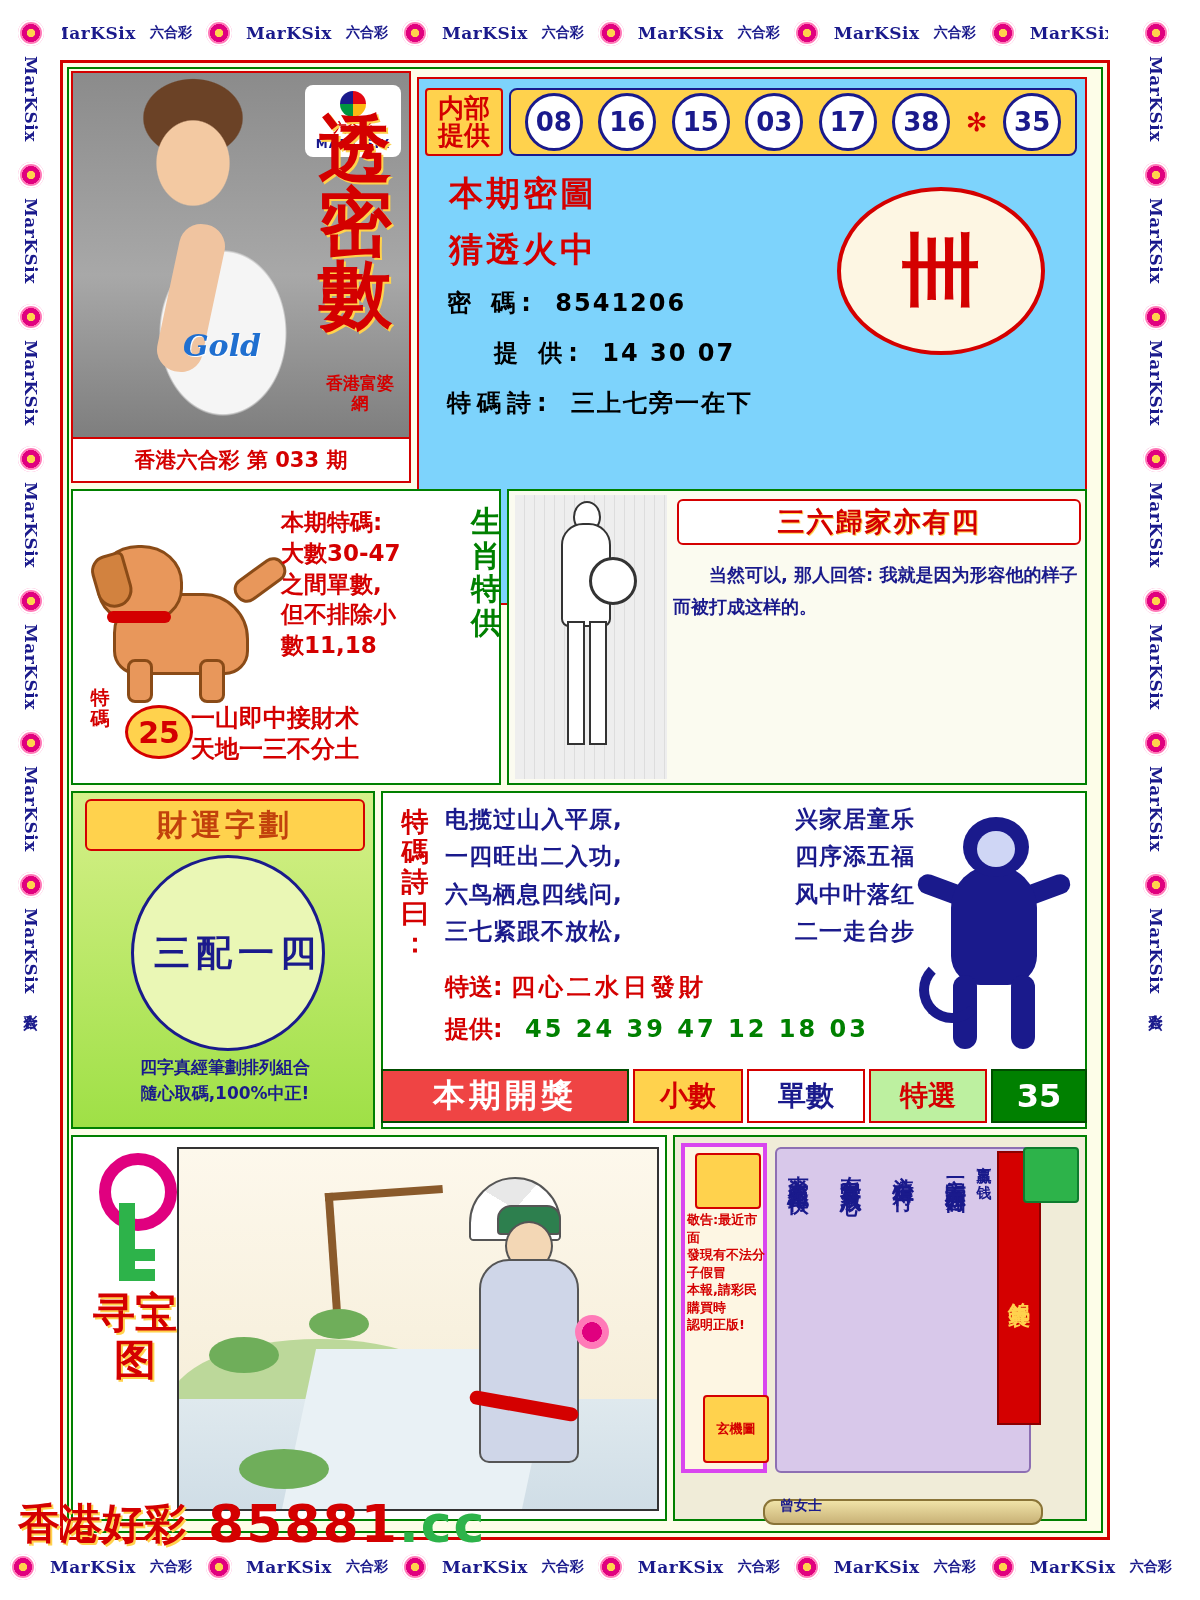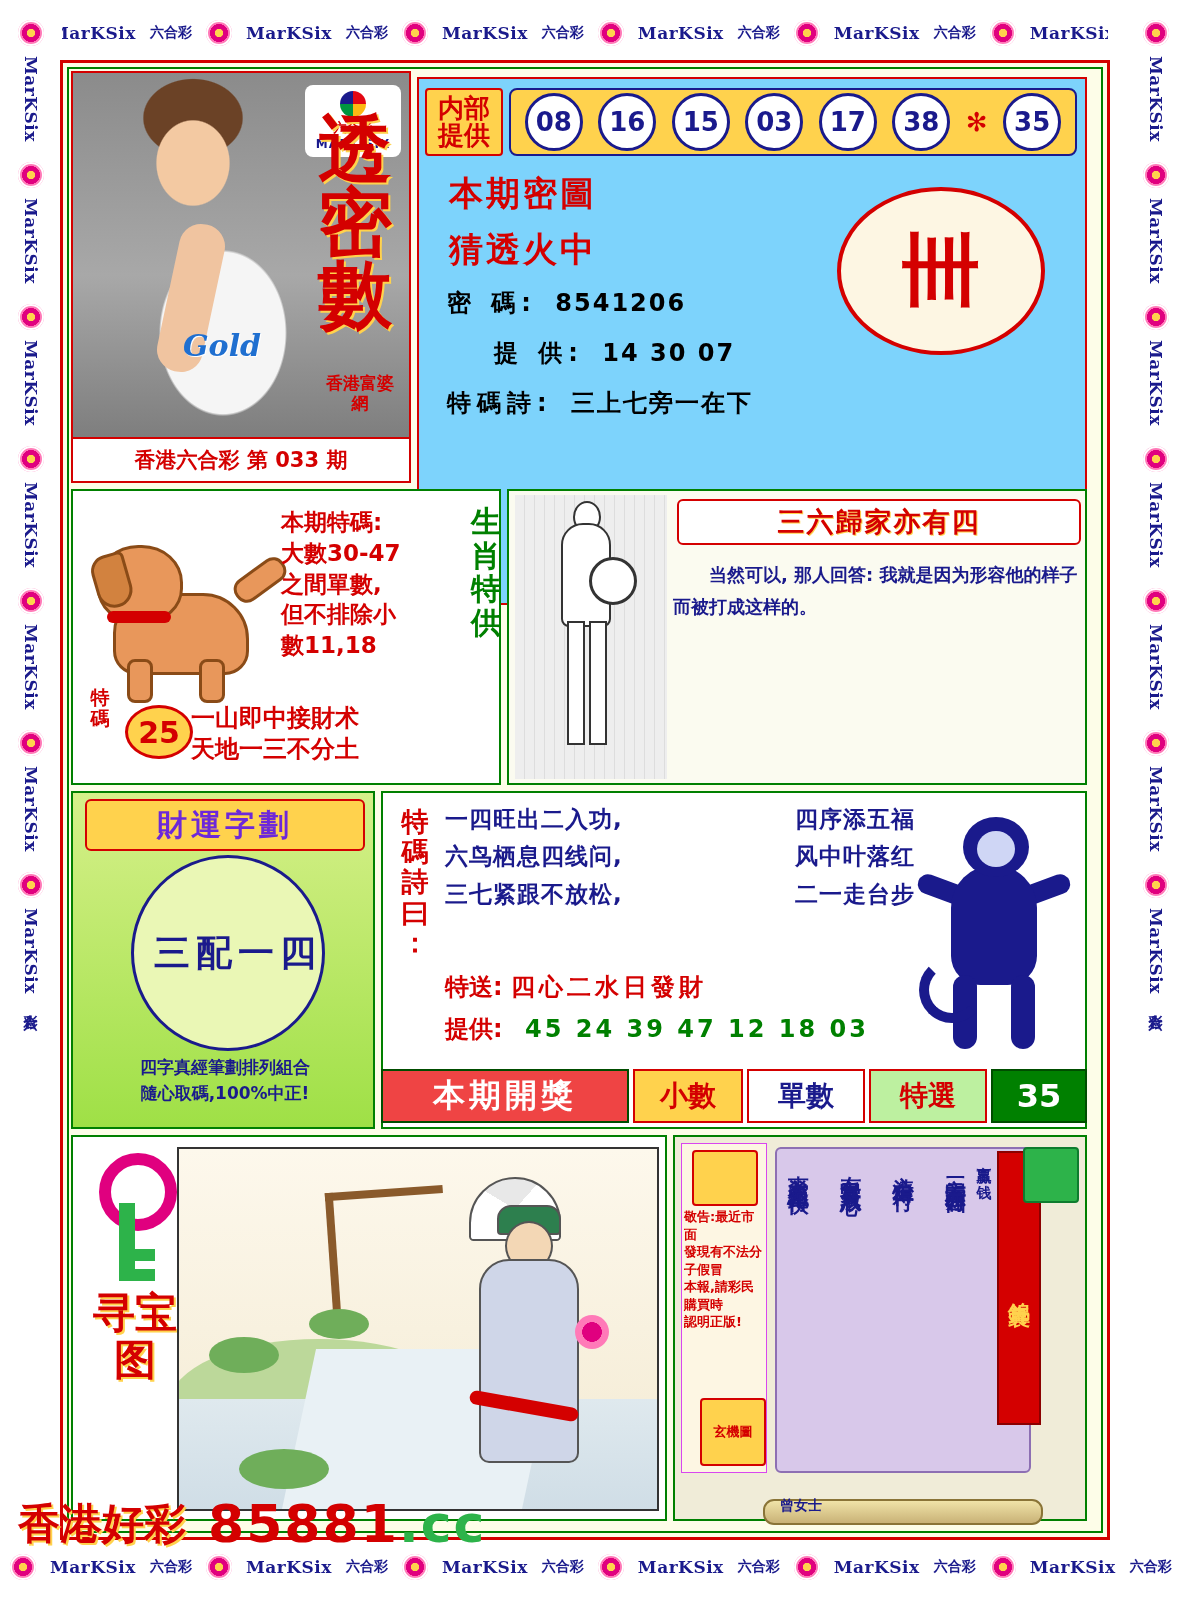--- a/index.html
+++ b/index.html
@@ -106,21 +106,21 @@
   .lady-ball{position:absolute;left:74px;top:62px;width:42px;height:42px;border:3px solid #333;border-radius:50%;background:#fff;}
   .joke-title{position:absolute;left:168px;top:8px;width:400px;height:42px;background:#fff;border:2px solid #d40000;border-radius:6px;display:flex;align-items:center;justify-content:center;}
   .joke-title span{color:#d40000;font-size:27px;font-weight:bold;letter-spacing:2px;text-shadow:1px 1px 0 #ffd24d;}
   .joke-text{position:absolute;left:164px;top:58px;width:406px;color:#1a1a8c;font-size:18px;font-weight:bold;line-height:1.75;}
   .joke-text .p2{margin-top:10px;text-indent:2em;}
 
   
   .row3{position:absolute;left:8px;top:728px;width:1016px;height:338px;}
   .caiyun{position:absolute;left:0;top:0;width:304px;height:338px;border:2px solid #008000;box-sizing:border-box;background:linear-gradient(180deg,#d6f08a,#9fe046);}
   .caiyun-title{position:absolute;left:12px;top:6px;width:276px;height:48px;background:#ffd24d;border:2px solid #d40000;border-radius:6px;display:flex;align-items:center;justify-content:center;}
-  .caiyun-title span{color:#6d28d9;font-size:30px;font-weight:bold;letter-spacing:4px;}
+  .caiyun-title span{color:#c2410c;font-size:30px;font-weight:bold;letter-spacing:4px;}
   .caiyun-oval{position:absolute;left:58px;top:62px;width:188px;height:190px;border:3px solid #1a1a8c;border-radius:50%;background:#eaf7b5;display:flex;flex-direction:row;align-items:center;justify-content:flex-end;}
   .caiyun-oval span{color:#1a1a8c;font-size:36px;font-weight:bold;line-height:1.18;letter-spacing:6px;}
   .caiyun-foot{position:absolute;left:14px;top:262px;width:276px;color:#1a1a8c;font-size:17px;font-weight:bold;line-height:1.5;text-align:center;}
 
   .poembox{position:absolute;left:310px;top:0;width:706px;height:338px;border:2px solid #008000;box-sizing:border-box;background:#fff;}
   .poem-label{position:absolute;left:6px;top:14px;width:52px;color:#d40000;font-size:27px;font-weight:bold;line-height:1.12;text-align:center;}
   .poem-lines{position:absolute;left:62px;top:8px;width:470px;color:#1a1a8c;font-size:23px;font-weight:bold;line-height:1.62;}
   .poem-lines .ln{display:flex;justify-content:space-between;}
   .poem-lines .ln span{letter-spacing:1px;}
   .tesong{position:absolute;left:62px;top:178px;font-size:24px;font-weight:bold;color:#d40000;}
@@ -160,21 +160,21 @@
   .pt-tree{position:absolute;left:150px;top:40px;width:110px;height:120px;border-left:8px solid #8a5a2b;border-top:8px solid #8a5a2b;transform:rotate(-4deg);}
   .pt-fan{position:absolute;left:290px;top:28px;width:88px;height:60px;background:conic-gradient(from 200deg,#fff 0 28%,#e8e8e8 28% 56%,#fff 56% 100%);border:2px solid #555;border-radius:60px 60px 6px 6px;}
   .pt-person-robe{position:absolute;left:300px;top:110px;width:96px;height:200px;background:#cfd6e8;border:2px solid #555;border-radius:30px 30px 10px 10px;}
   .pt-person-head{position:absolute;left:326px;top:72px;width:44px;height:46px;background:#f3d7b5;border:2px solid #555;border-radius:50%;}
   .pt-hat{position:absolute;left:318px;top:56px;width:60px;height:26px;background:#2d7f4e;border:2px solid #555;border-radius:14px 14px 4px 4px;}
   .pt-sash{position:absolute;left:290px;top:250px;width:110px;height:14px;background:#d40000;border-radius:7px;transform:rotate(10deg);}
   .pt-rose{position:absolute;left:396px;top:166px;width:34px;height:34px;border-radius:50%;background:radial-gradient(circle,#e0007f 0 40%,#ff7ab8 42% 100%);}
   .pt-bush{position:absolute;background:#6fae5a;border-radius:50%;}
 
   .rightpanel{position:absolute;left:602px;top:0;width:414px;height:386px;border:2px solid #008000;box-sizing:border-box;background:#f0ecd8;}
-  .notice{position:absolute;left:6px;top:6px;width:86px;height:330px;background:#fdf6e3;border:1px solid #d946ef;box-sizing:border-box;}
+  .notice{position:absolute;left:6px;top:6px;width:86px;height:330px;background:#fdf6e3;border:4px solid #d946ef;box-sizing:border-box;}
   .notice-stamp{position:absolute;left:10px;top:6px;width:62px;height:52px;background:#ffd24d;border:2px solid #d40000;border-radius:4px;}
   .notice-txt{position:absolute;left:2px;top:64px;width:82px;color:#d40000;font-size:13px;font-weight:bold;line-height:1.35;}
   .xuanji{position:absolute;left:18px;bottom:6px;width:62px;height:64px;background:#ffd24d;border:2px solid #d40000;border-radius:4px;color:#d40000;font-size:13px;font-weight:bold;display:flex;align-items:center;justify-content:center;text-align:center;}
   .scroll{position:absolute;left:100px;top:10px;width:252px;height:322px;background:#d8c8ea;border:2px solid #8d6fb3;border-radius:6px;}
   .scroll-rod{position:absolute;left:88px;bottom:-6px;width:276px;height:22px;background:linear-gradient(180deg,#f0e3a8,#c9b277);border:2px solid #8a7437;border-radius:11px;}
   .scroll-cols{position:absolute;left:8px;top:10px;width:236px;height:300px;display:flex;flex-direction:row-reverse;justify-content:space-between;}
   .scroll-col{color:#1a1a8c;font-size:21px;font-weight:bold;writing-mode:vertical-rl;text-orientation:upright;line-height:1.25;letter-spacing:3px;}
   .lady-sig{position:absolute;left:104px;bottom:6px;width:44px;color:#1a1a8c;font-size:14px;font-weight:bold;text-align:center;line-height:1.1;}
   .redstrip{position:absolute;right:44px;top:14px;width:40px;height:270px;background:#d40000;border:2px solid #8b0000;display:flex;align-items:center;justify-content:center;}
   .redstrip span{color:#ffd24d;font-size:22px;font-weight:bold;writing-mode:vertical-rl;text-orientation:upright;letter-spacing:4px;}
@@ -407,20 +407,24 @@
         <div class="caiyun-foot">
           <div>四字真經筆劃排列組合</div>
           <div>隨心取碼,100%中正!</div>
         </div>
       </div>
 
       <div class="poembox">
         <div class="poem-label">特<br>碼<br>詩<br>曰<br>：</div>
         <div class="poem-lines" id="poemLines">
             <div class="ln">
+              <span>电揽过山入平原,</span>
+              <span>兴家居童乐</span>
+            </div>
+            <div class="ln">
               <span>一四旺出二入功,</span>
               <span>四序添五福</span>
             </div>
             <div class="ln">
               <span>六鸟栖息四线问,</span>
               <span>风中叶落红</span>
             </div>
             <div class="ln">
               <span>三七紧跟不放松,</span>
               <span>二一走台步</span>

